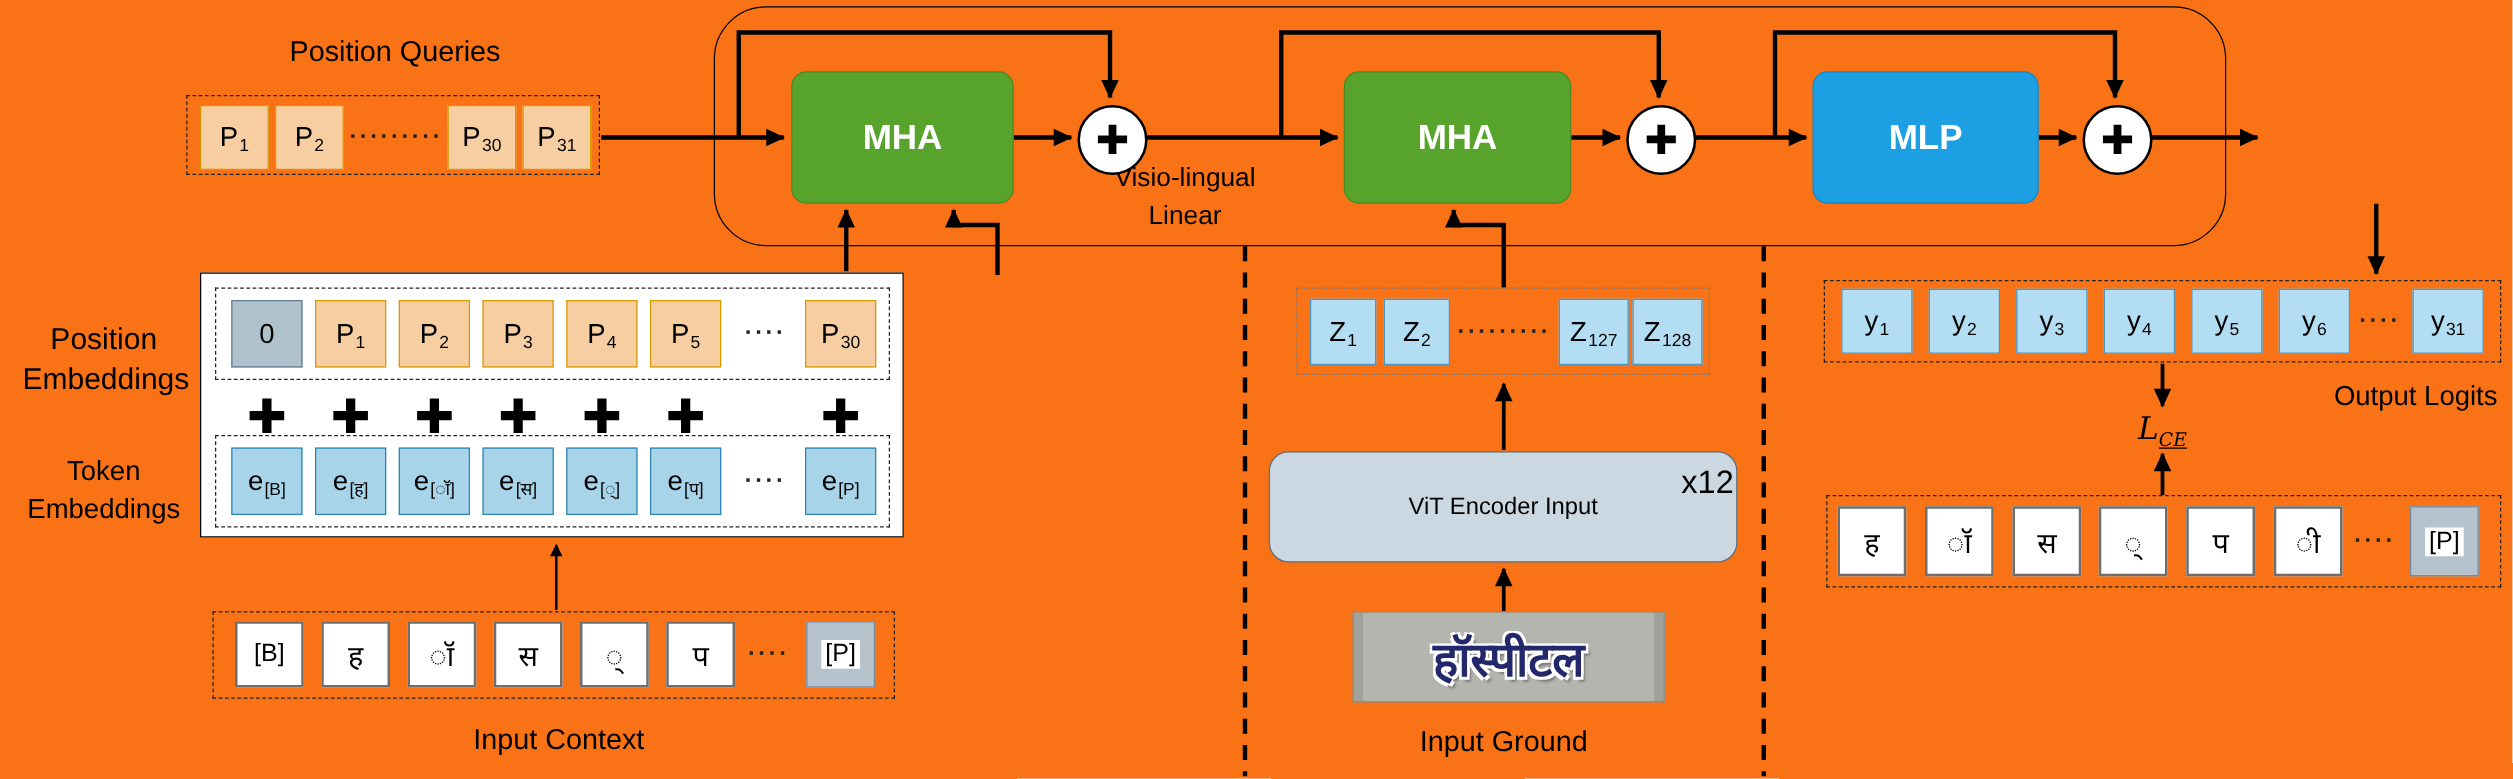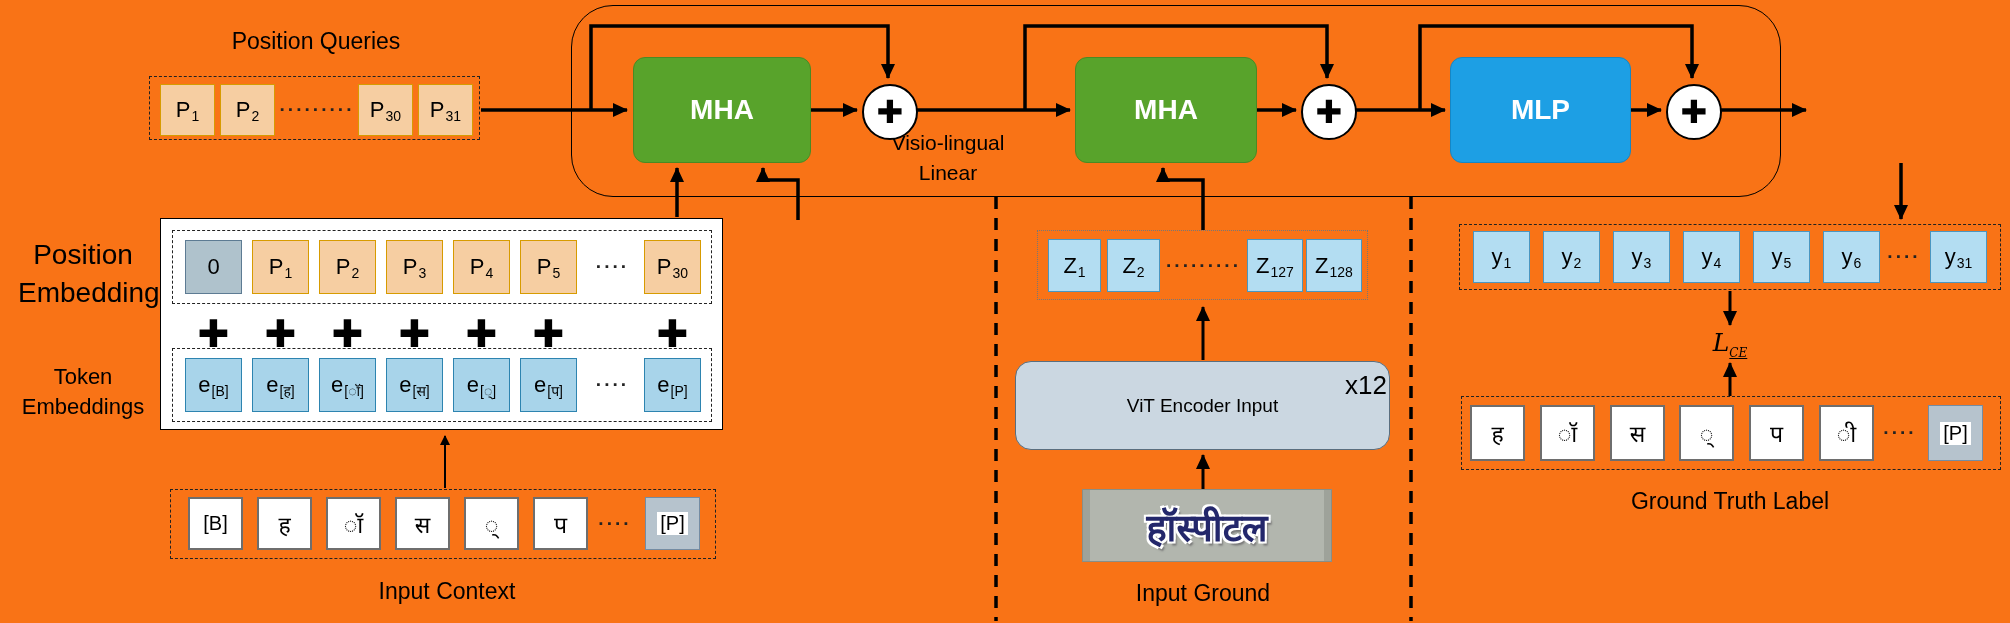--- a/index.html
+++ b/index.html
@@ -28,21 +28,21 @@
               border:2.6px solid #000;display:flex;align-items:center;justify-content:center;
               font-size:32px;line-height:1;z-index:4;}
   .plusrow{position:absolute;width:57px;text-align:center;font-size:38px;line-height:1;}
   .dots{position:absolute;display:flex;align-items:center;justify-content:center;
         font-size:19px;font-weight:700;letter-spacing:2px;color:#222;}
   .lbl{position:absolute;text-align:center;color:#000;}
   .decoder{position:absolute;border:1.9px solid #000;border-radius:42px;background:transparent;z-index:1;}
   svg.wires{position:absolute;left:0;top:0;z-index:2;}
   .z3{z-index:3;}
   .loss{font-family:"DejaVu Serif",serif;font-style:italic;font-size:25px;}
-  .loss sub{font-size:12px;text-decoration:underline;}
+  .loss sub{font-size:15px;text-decoration:underline;}
   .sign{position:absolute;display:flex;align-items:center;justify-content:center;
         background:linear-gradient(90deg,#9ea29a 0 3%,#b2b6ae 3% 97%,#9ea29a 97%);
         border:1px solid #8a8e86;
         font-weight:bold;font-size:38px;color:#23276b;
         text-shadow:-2px -2px 0 #fff,2px -2px 0 #fff,-2px 2px 0 #fff,2px 2px 0 #fff,3px 4px 2px #777;}
 </style>
 </head>
 <body>
 
 <div class="canvas">
@@ -110,21 +110,21 @@
   <div class="block mha z3" style="left:633px;top:57px;width:178px;height:106px">MHA</div>
   <div class="pluscircle" style="left:862px;top:84px">✚</div>
   <div class="block mha z3" style="left:1075px;top:57px;width:182px;height:106px">MHA</div>
   <div class="pluscircle" style="left:1301px;top:84px">✚</div>
   <div class="block mlp z3" style="left:1450px;top:57px;width:181px;height:106px">MLP</div>
   <div class="pluscircle" style="left:1666px;top:84px">✚</div>
   <div class="lbl z3" style="left:858px;top:128px;width:180px;font-size:21px;line-height:1.45"><span>Visio-lingual</span><br>
        <span>Linear</span></div>
 
 
-  <div class="lbl z3" style="left:18px;top:236px;width:130px;font-size:28px;line-height:1.35"><span>Position</span><br>
+  <div class="lbl z3" style="left:18px;top:256px;width:130px;font-size:24px;line-height:1.35"><span>Position</span><br>
        <span>Embeddings</span></div>
   <div class="lbl z3" style="left:18px;top:362px;width:130px;font-size:22px;line-height:1.35"><span>Token</span><br>
        <span>Embeddings</span></div>
 
   <div class="solidbox z3" style="left:160px;top:218px;width:563px;height:212px;background:#fff"></div>
   <div class="dashed z3" style="left:172px;top:230px;width:540px;height:74px"></div>
   <div class="box grayblue z3" style="left:185px;top:240px;width:57px;height:54px">
       <span>0</span>
     </div>
   <div class="box orange z3" style="left:252px;top:240px;width:57px;height:54px">
@@ -269,20 +269,21 @@
     </div>
   <div class="box zblue z3" style="left:1823px;top:231px;width:57px;height:52px">
       <span>y</span>
       <sub>6</sub>
     </div>
   <div class="dots z3" style="left:1882px;top:231px;width:44px;height:52px">····</div>
   <div class="box zblue z3" style="left:1930px;top:231px;width:57px;height:52px">
       <span>y</span>
       <sub>31</sub>
     </div>
+  <div class="lbl z3" style="left:1798px;top:304px;width:200px;font-size:22px;text-align:right">Output Logits</div>
 
   <div class="lbl loss z3" style="left:1690px;top:328px;width:80px">
     <span>L</span><sub>CE</sub>
   </div>
 
   <div class="dashed z3" style="left:1461px;top:396px;width:540px;height:74px"></div>
   <div class="box z3" style="left:1470px;top:405px;width:55px;height:56px;font-size:23px">
       <span>ह</span>
     </div>
   <div class="box z3" style="left:1540px;top:405px;width:55px;height:56px;font-size:23px">
@@ -297,15 +298,14 @@
   <div class="box z3" style="left:1749px;top:405px;width:55px;height:56px;font-size:23px">
       <span>प</span>
     </div>
   <div class="box z3" style="left:1819px;top:405px;width:55px;height:56px;font-size:23px">
       <span>◌ी</span>
     </div>
   <div class="dots z3" style="left:1876px;top:405px;width:48px;height:56px">····</div>
   <div class="box padbox z3" style="left:1928px;top:405px;width:55px;height:56px;font-size:20px">
       <span class="wbg">[P]</span>
     </div>
-  <div class="lbl z3" style="left:1580px;top:488px;width:300px;font-size:23px">Ground Truth Label</div>
 
 </div>
 
 </body></html>

